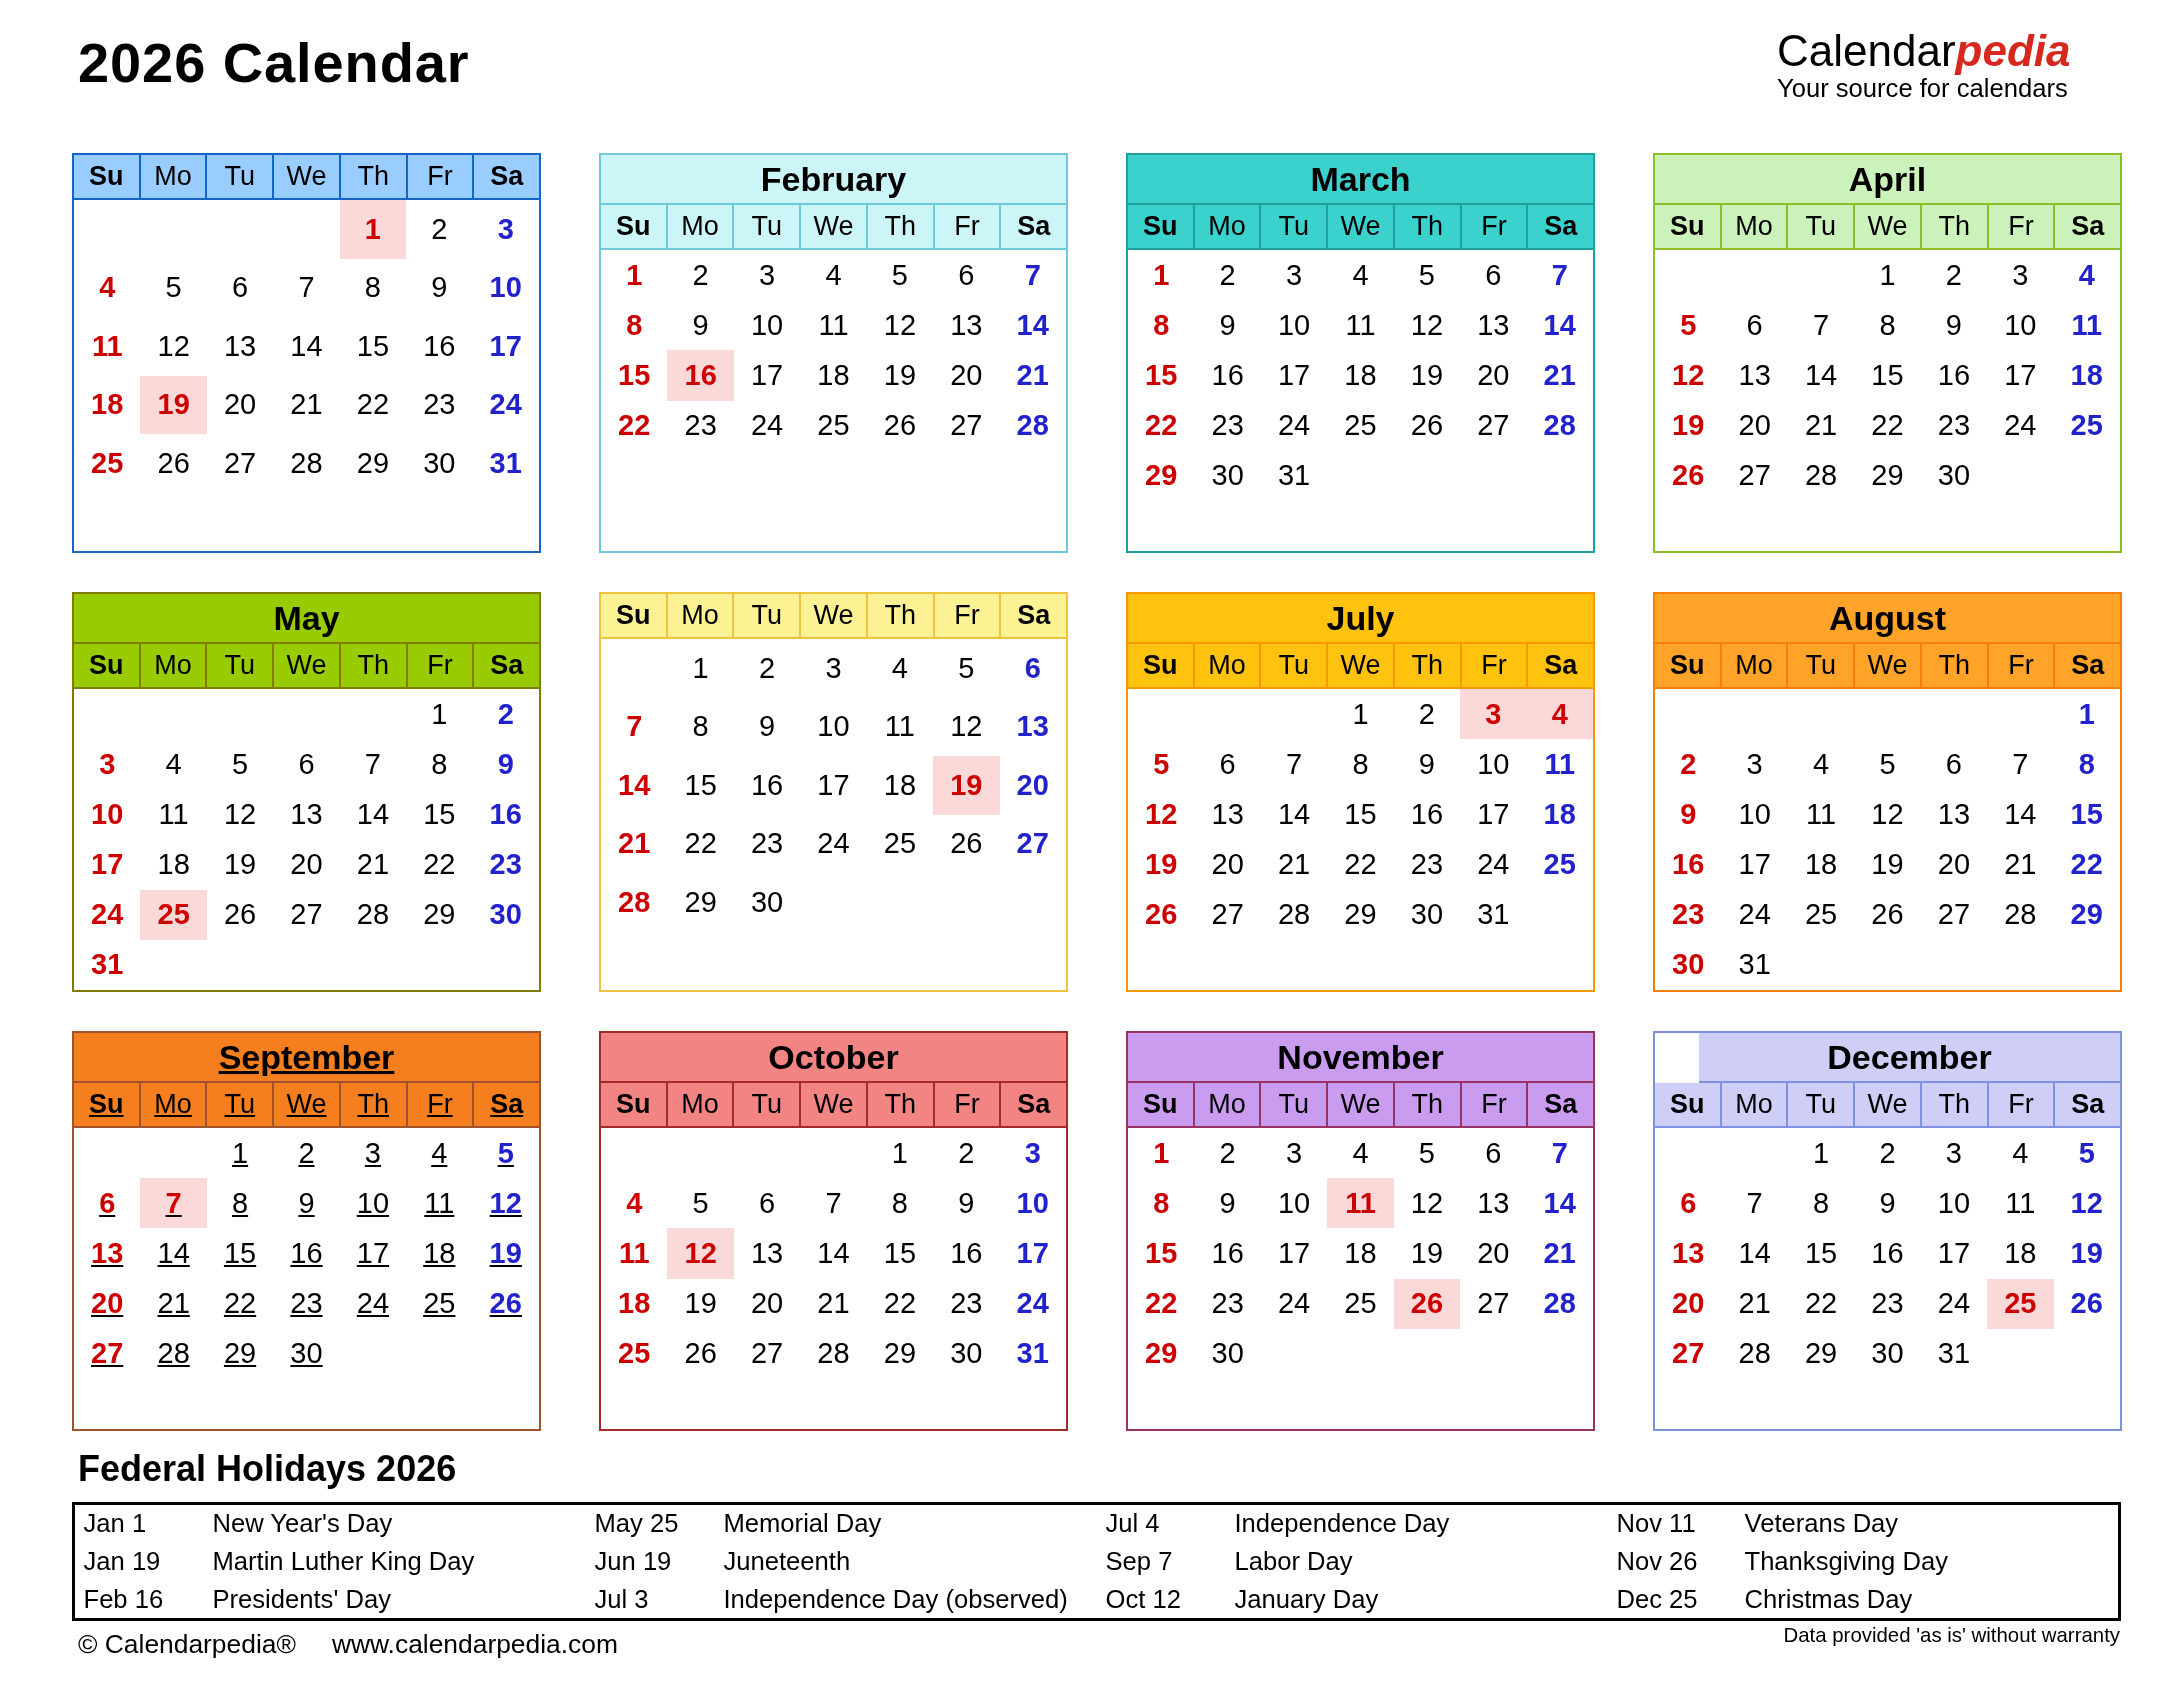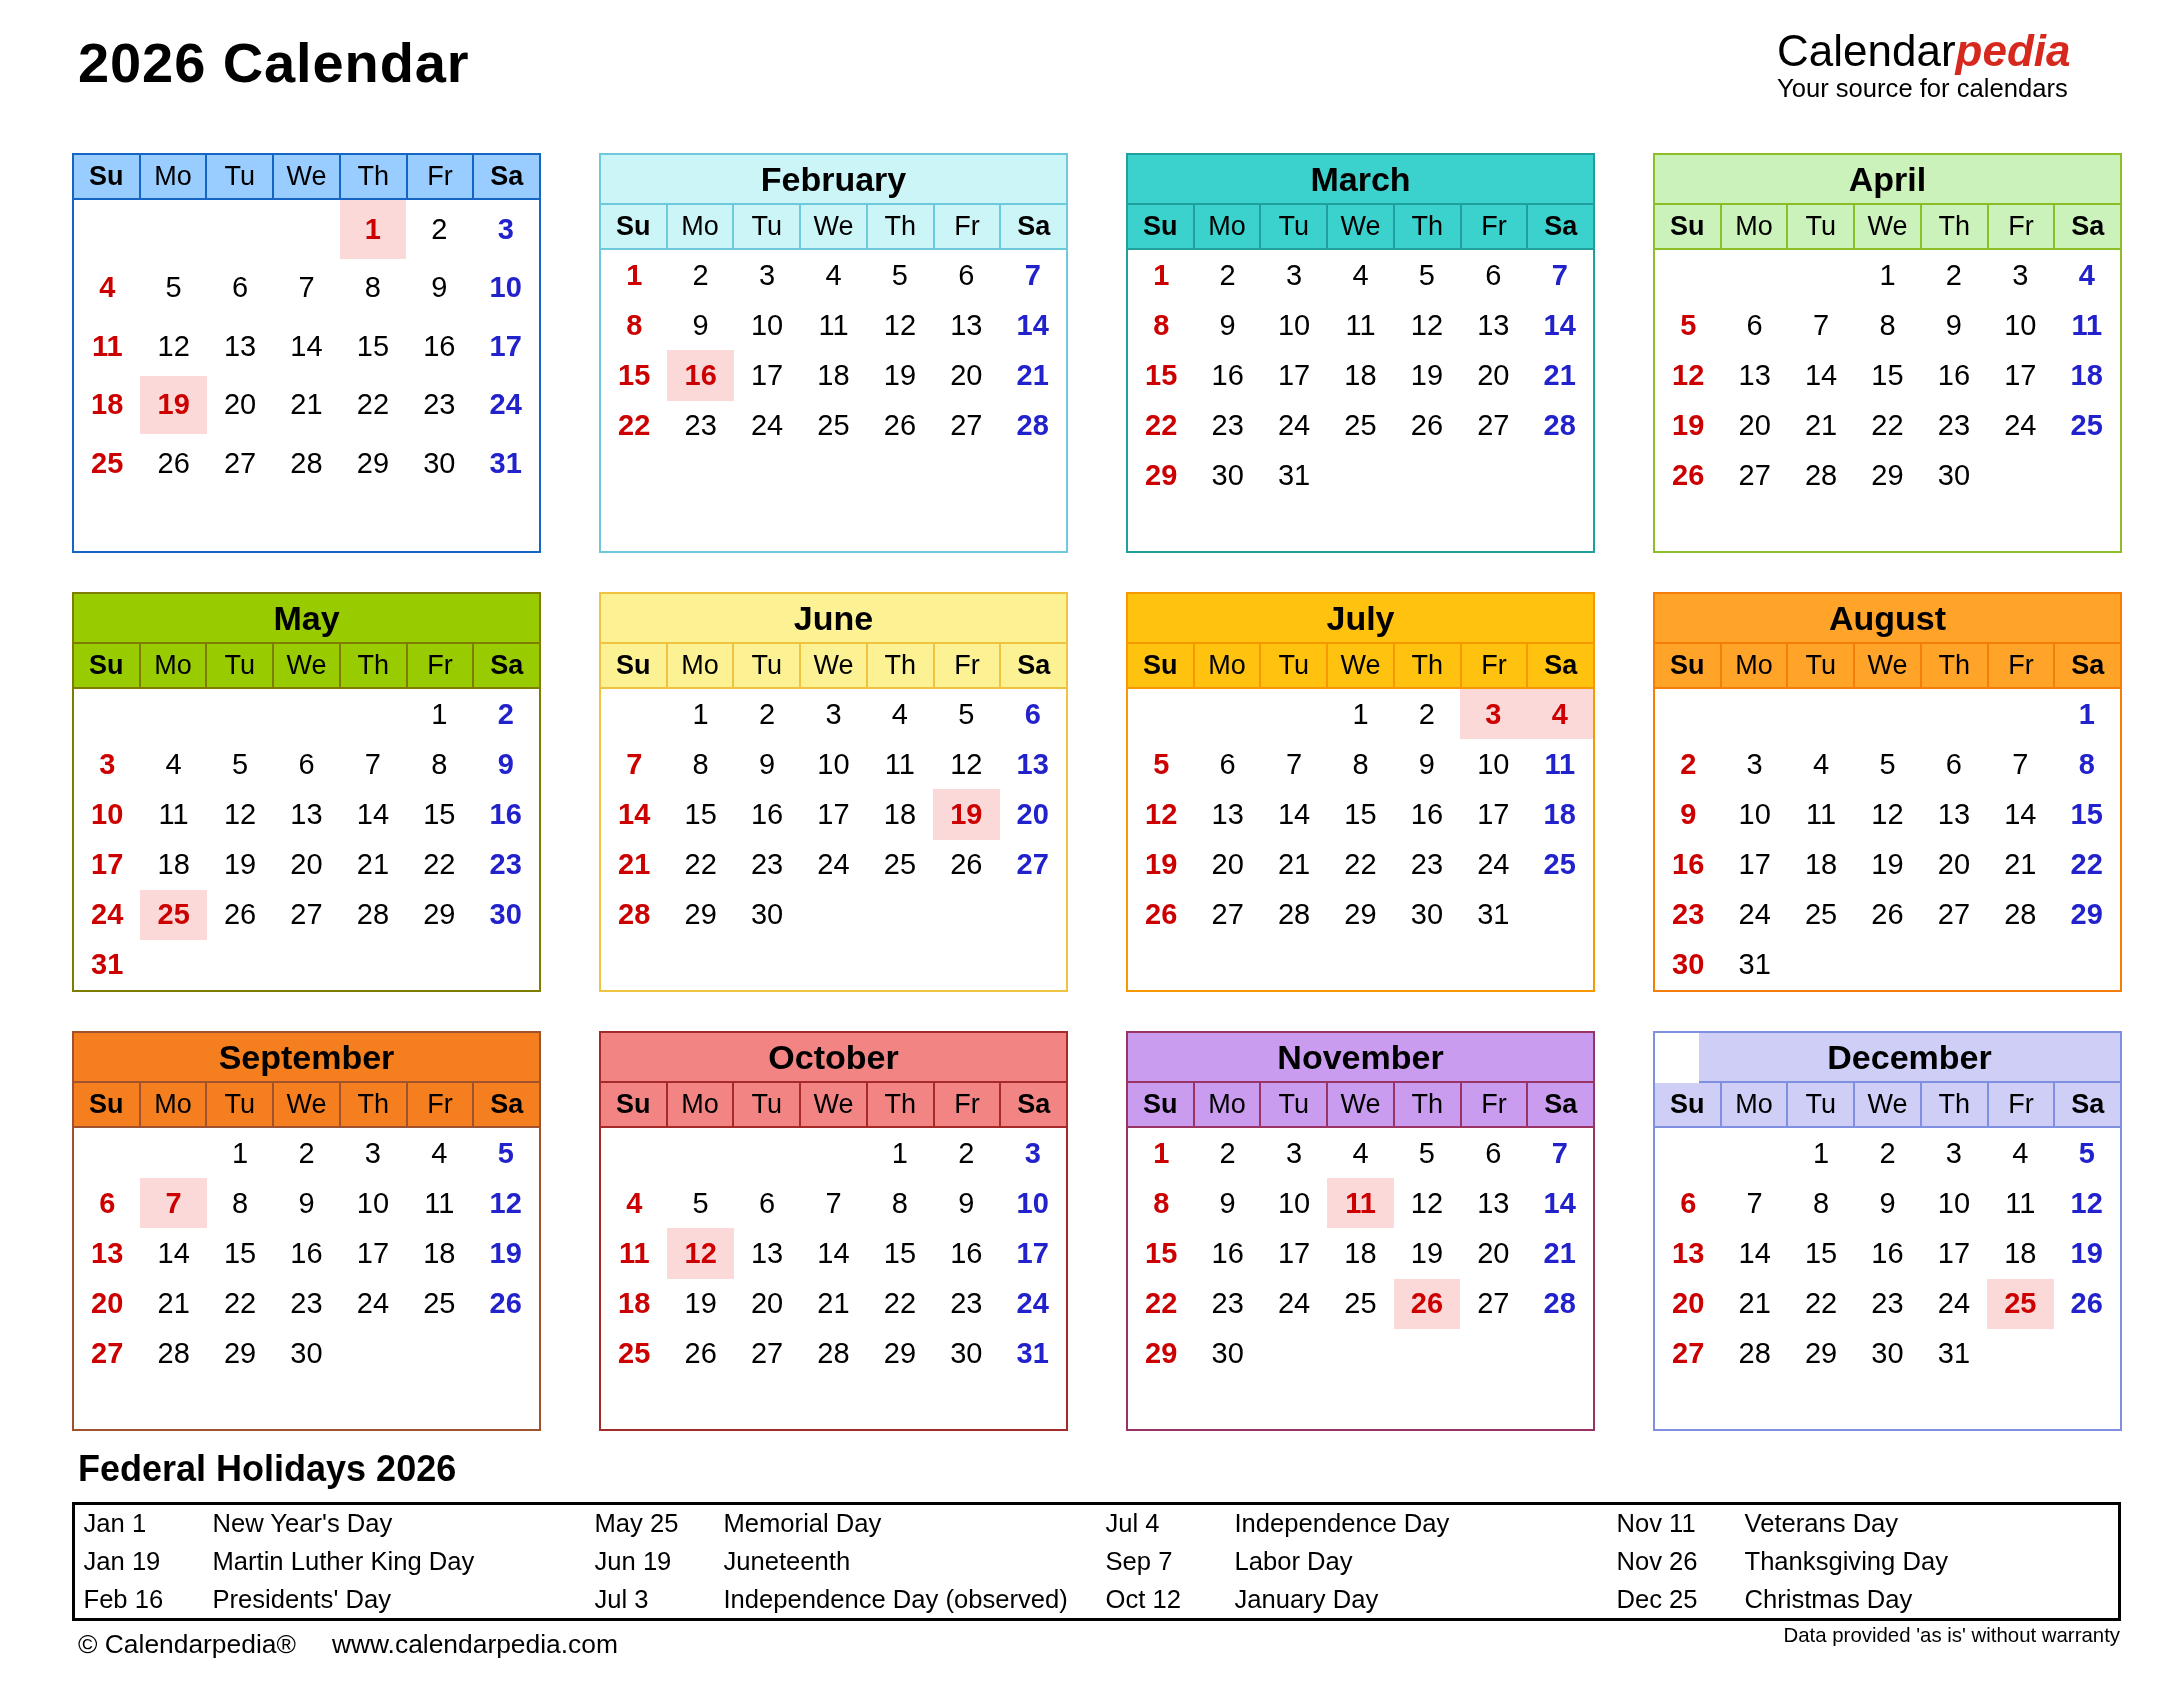--- a/index.html
+++ b/index.html
@@ -393,21 +393,20 @@
           <div class="date-cell"></div>
           <div class="date-cell"></div>
           <div class="date-cell"></div>
           <div class="date-cell"></div>
           <div class="date-cell"></div>
           <div class="date-cell"></div>
         </div>
       </div>
     </div>
     <div class="month" style="border-color: rgb(239, 194, 64);">
-      <div class="month-title" style="background: rgb(252, 242, 147);">June</div>
       <div class="dow-row" style="background: rgb(252, 242, 147);">
         <div class="dow-cell we">Su</div>
         <div class="dow-cell sep">Mo</div>
         <div class="dow-cell sep">Tu</div>
         <div class="dow-cell sep">We</div>
         <div class="dow-cell sep">Th</div>
         <div class="dow-cell sep">Fr</div>
         <div class="dow-cell sep we">Sa</div>
       </div>
       <div class="dates">
@@ -596,21 +595,21 @@
           <div class="date-cell" style="color: rgb(204, 0, 0); font-weight: bold;">30</div>
           <div class="date-cell" style="color: rgb(0, 0, 0);">31</div>
           <div class="date-cell"></div>
           <div class="date-cell"></div>
           <div class="date-cell"></div>
           <div class="date-cell"></div>
           <div class="date-cell"></div>
         </div>
       </div>
     </div>
-    <div class="month" style="border-color: rgb(160, 82, 45);">
+    <div class="month" style="border-color: rgb(160, 82, 45); text-decoration: underline;">
       <div class="month-title" style="background: rgb(245, 126, 30);">September</div>
       <div class="dow-row" style="background: rgb(245, 126, 30);">
         <div class="dow-cell we">Su</div>
         <div class="dow-cell sep">Mo</div>
         <div class="dow-cell sep">Tu</div>
         <div class="dow-cell sep">We</div>
         <div class="dow-cell sep">Th</div>
         <div class="dow-cell sep">Fr</div>
         <div class="dow-cell sep we">Sa</div>
       </div>

